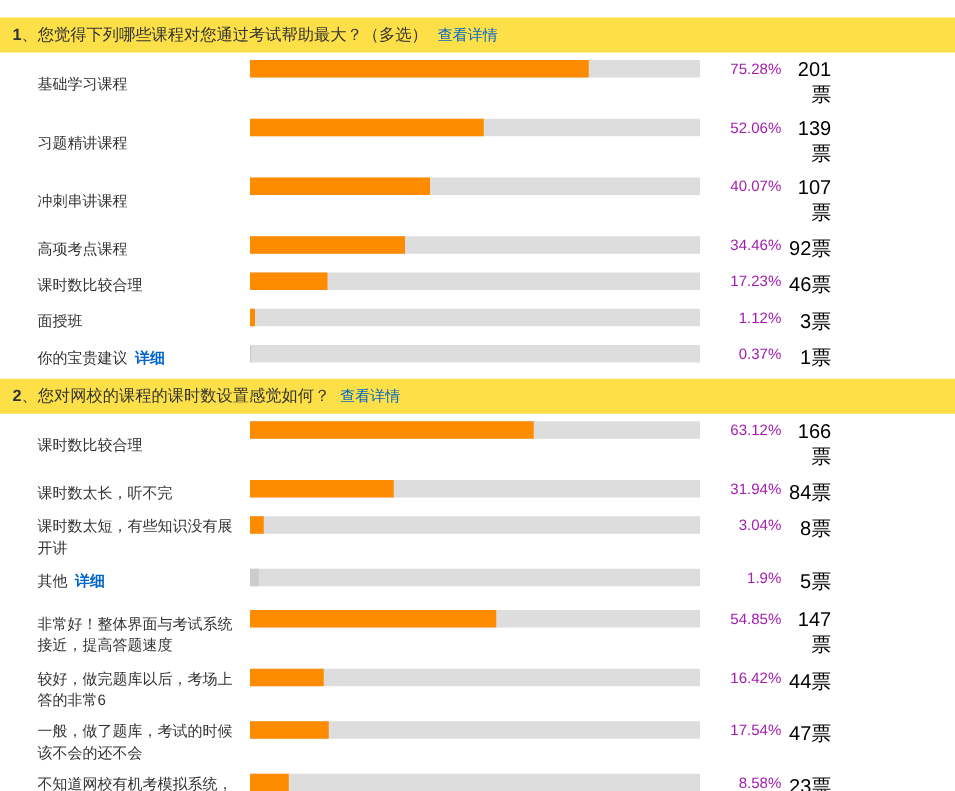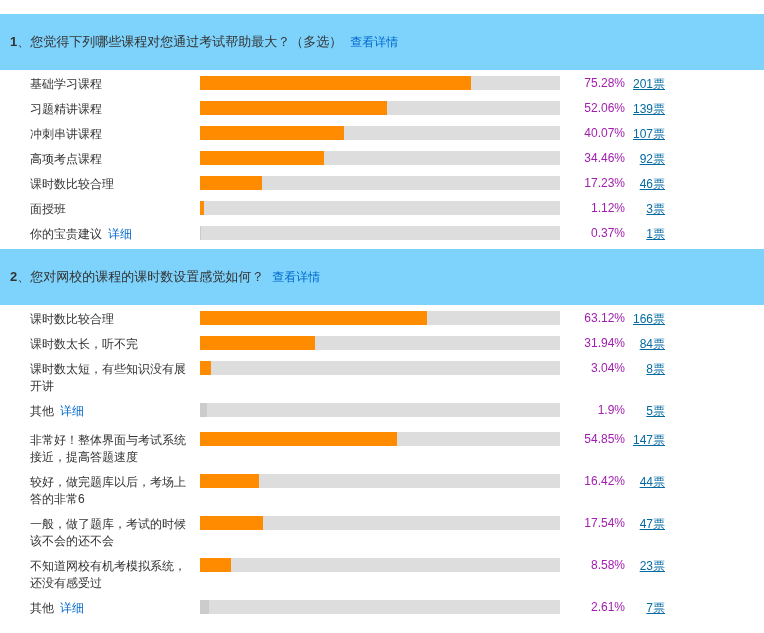--- a/index.html
+++ b/index.html
@@ -10,22 +10,22 @@
       width: 764px;
     }
     .page-title {
       text-align: center;
       color: #006699;
       font-size: 15px;
       font-weight: bold;
       padding: 8px 0 6px 0;
     }
     .section-header {
-      background: #7dd3fc;
-      padding: 19px 10px;
+      background: #fde047;
+      padding: 5px 10px;
       color: #333;
       font-size: 13px;
     }
     .section-header a {
       color: #0066cc;
       text-decoration: none;
       font-size: 12px;
       margin-left: 8px;
     }
     .rows-container {
@@ -41,20 +41,21 @@
       min-width: 160px;
       color: #333;
       font-size: 12px;
       display: flex;
       align-items: center;
       gap: 6px;
     }
     .row-label a {
       color: #0066cc;
       text-decoration: none;
+      font-weight: bold;
     }
     .bar-container {
       flex: 1;
       height: 14px;
       background: #ddd;
       border-radius: 0;
       margin: 0 10px;
       position: relative;
       max-width: 360px;
     }
@@ -68,23 +69,22 @@
     }
     .percent {
       width: 55px;
       text-align: right;
       color: #a21caf;
       font-size: 12px;
     }
     .votes {
       width: 40px;
       text-align: right;
-      color: #0369a1;
-      font-size: 12px;
-      text-decoration: underline;
+      color: #000000;
+      font-size: 16px;
     }
   </style>
 </head>
 <body>
 
 <div class="page-title"></div>
 
 <div id="sections-container">
     <div class="section-header"><span><strong>1</strong>、您觉得下列哪些课程对您通过考试帮助最大？（多选）</span><a href="#">查看详情</a></div>
     <div class="rows-container">

